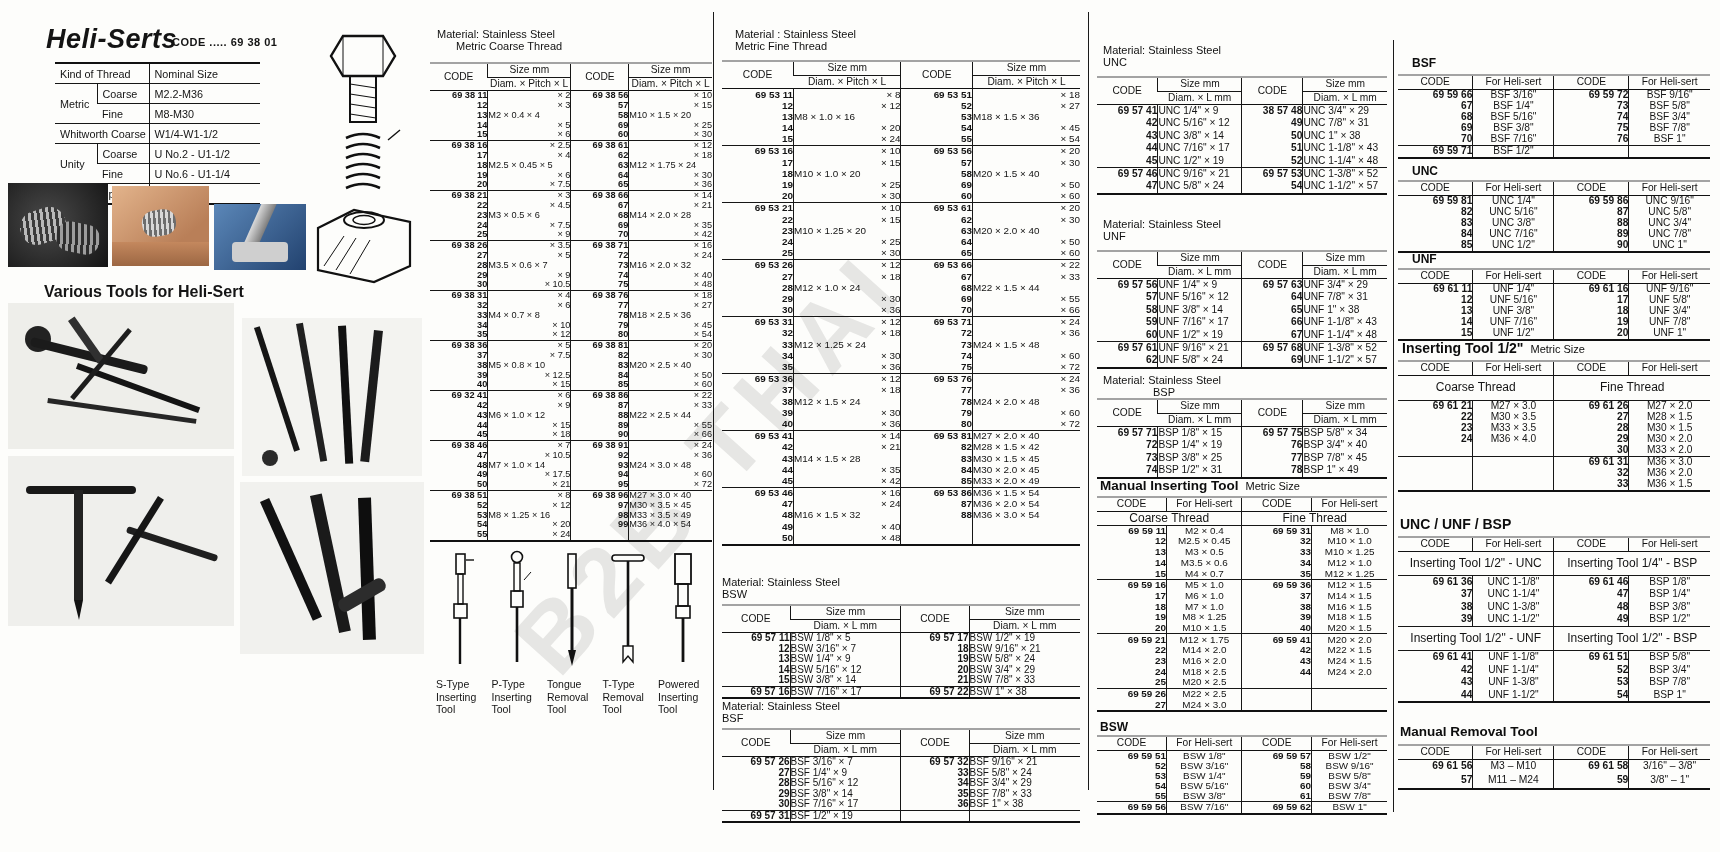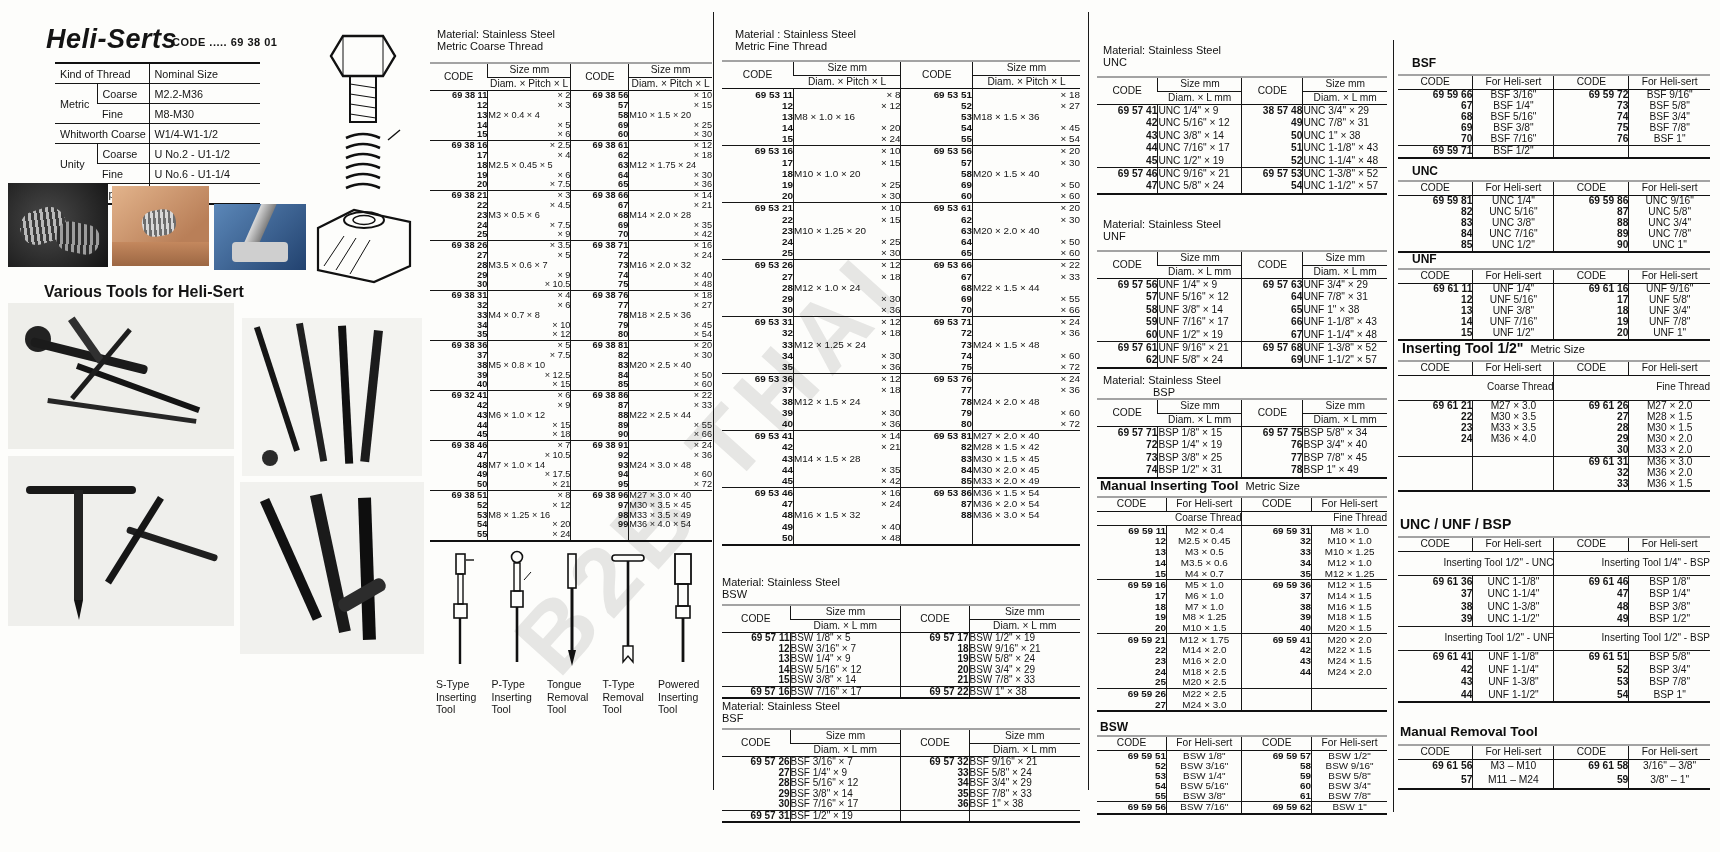--- a/index.html
+++ b/index.html
@@ -20,21 +20,21 @@
   .tblw{position:absolute;}
   .cat{border-collapse:collapse;width:100%;table-layout:fixed;
        border-top:2px solid #a3a3a3;border-bottom:2px solid #111;}
   .cat th,.cat td{border-left:1px solid #161616;padding:0;white-space:nowrap;overflow:hidden;line-height:1.02;}
   .cat tr>*:first-child{border-left:none;}
   .cat thead{border-bottom:1.4px solid #111;}
   .cat thead th{font-weight:normal;text-align:center;height:12.5px;font-size:10.2px;}
   .hs{border-bottom:1px solid #161616;}
   .cat tbody{border-top:1px solid #161616;}
   .cat td{height:var(--rh,12.4px);font-size:var(--fs,10.3px);}
-  .cat tbody.band td{height:var(--bh,18px);font-size:10px;text-align:right;font-weight:normal;}
+  .cat tbody.band td{height:var(--bh,18px);font-size:12px;text-align:center;font-weight:normal;}
   .code{font-weight:bold;text-align:right;padding-right:7px;}
   .sr{text-align:right;padding-right:24px;}
   .sl{text-align:left;padding-left:7px;}
   .sl2{text-align:left;padding-left:11px;}
   .sc{text-align:center;}
 
   
   .kt{border-collapse:collapse;width:205px;table-layout:fixed;border-top:2px solid #111;border-bottom:2px solid #111;}
   .kt td{border:1px solid #161616;border-right:none;font-size:10.8px;height:19px;padding:0 5px;white-space:nowrap;overflow:hidden;}
   .kt tr td:first-child{border-left:none;}
@@ -165,21 +165,21 @@
     <line x1="90" y1="118" x2="102" y2="108" stroke="#111" stroke-width="1.4"></line>
     <path d="M20,206 L56,188 L112,200 L112,244 L76,260 L20,248 Z" fill="none" stroke="#111" stroke-width="2.2"></path>
     <ellipse cx="66" cy="198" rx="20" ry="8" fill="none" stroke="#111" stroke-width="2"></ellipse>
     <ellipse cx="66" cy="198" rx="11" ry="4.5" fill="none" stroke="#111" stroke-width="1.4"></ellipse>
     <line x1="26" y1="244" x2="46" y2="214" stroke="#111" stroke-width="1"></line>
     <line x1="38" y1="248" x2="58" y2="216" stroke="#111" stroke-width="1"></line>
     <line x1="52" y1="252" x2="72" y2="218" stroke="#111" stroke-width="1"></line>
   </svg>
 
   <div class="mat" style="left:437px;top:28px;">Material:  Stainless Steel</div>
-  <div class="mat" style="left:437px;top:40px;">Metric Coarse Thread</div>
+  <div class="mat" style="left:456px;top:40px;">Metric Coarse Thread</div>
   <div class="tblw" style="left:430px;top:62px;width:282px;--rh:9.8px;--fs:9.2px;">
       <table class="cat">
         <colgroup>
           <col style="width: 20.5%;">
           <col style="width: 29.5%;">
           <col style="width: 20.5%;">
           <col style="width: 29.5%;">
         </colgroup>
         <thead>
           <tr>

